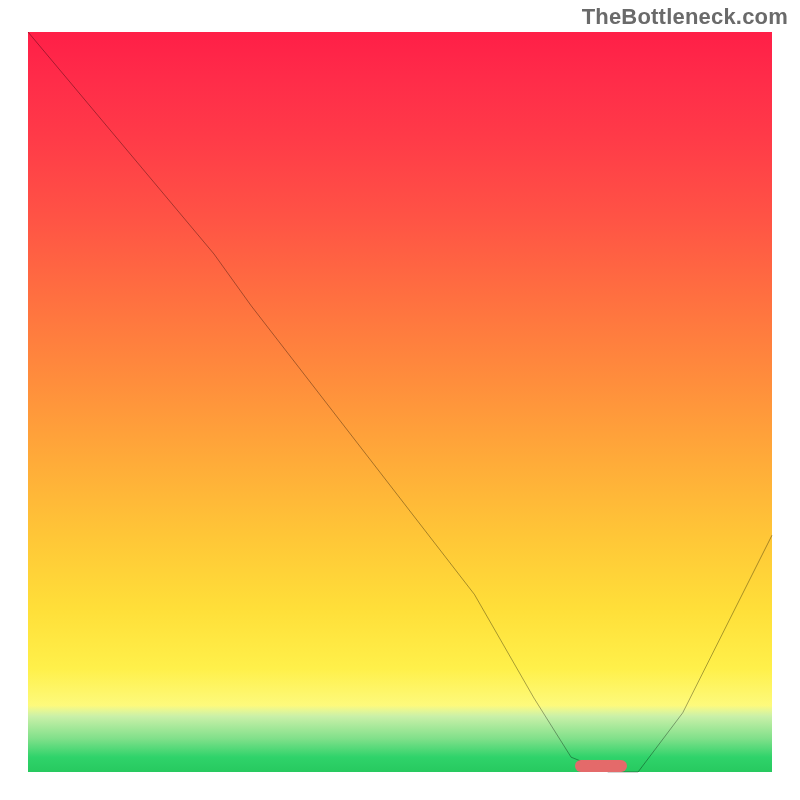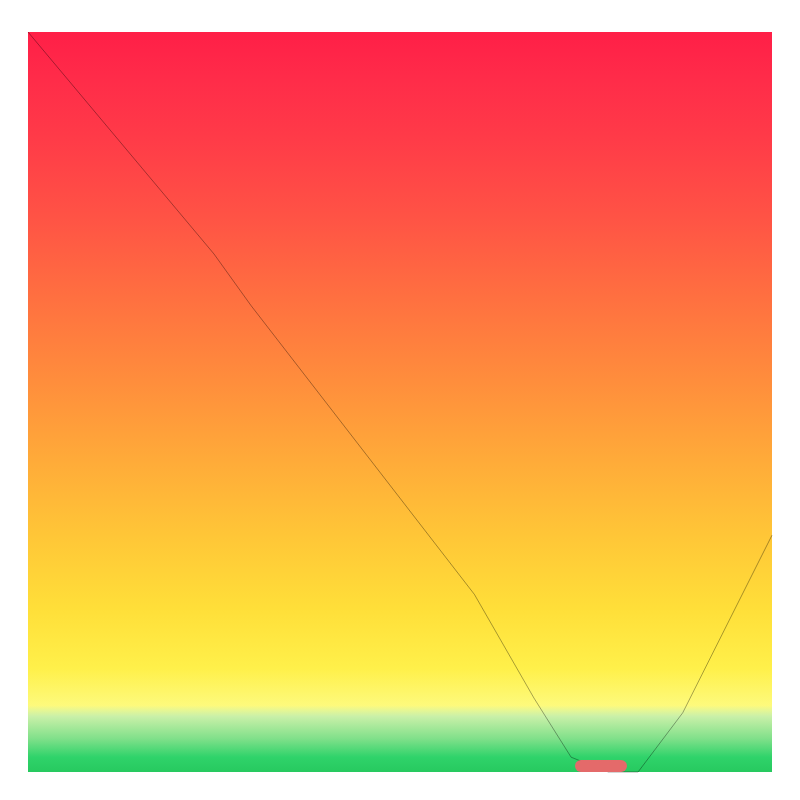--- a/index.html
+++ b/index.html
@@ -83,20 +83,21 @@
     width: 100%;
     height: 100%;
     overflow: visible;
   }
 </style>
 </head>
 <body>
 
 <div class="chart-container">
 
+  <div class="watermark">TheBottleneck.com</div>
 
   <div class="plot-area">
     <div class="gradient"></div>
 
     <svg class="curve" viewBox="0 0 100 100" preserveAspectRatio="none">
       <path fill="none" stroke="#000000" stroke-width="0.35" vector-effect="non-scaling-stroke" d="M0.00 0.00 L10.00 12.00 L20.00 24.00 L25.00 30.00 L30.00 37.00 L40.00 50.00 L50.00 63.00 L60.00 76.00 L68.00 90.00 L73.00 98.00 L78.00 100.00 L82.00 100.00 L88.00 92.00 L94.00 80.00 L100.00 68.00"></path>
     </svg>
 
     <div class="marker" style="left: 73.5%; width: 7%; top: 98.4%; height: 1.6%; background: rgb(228, 106, 106);"></div>
   </div>

